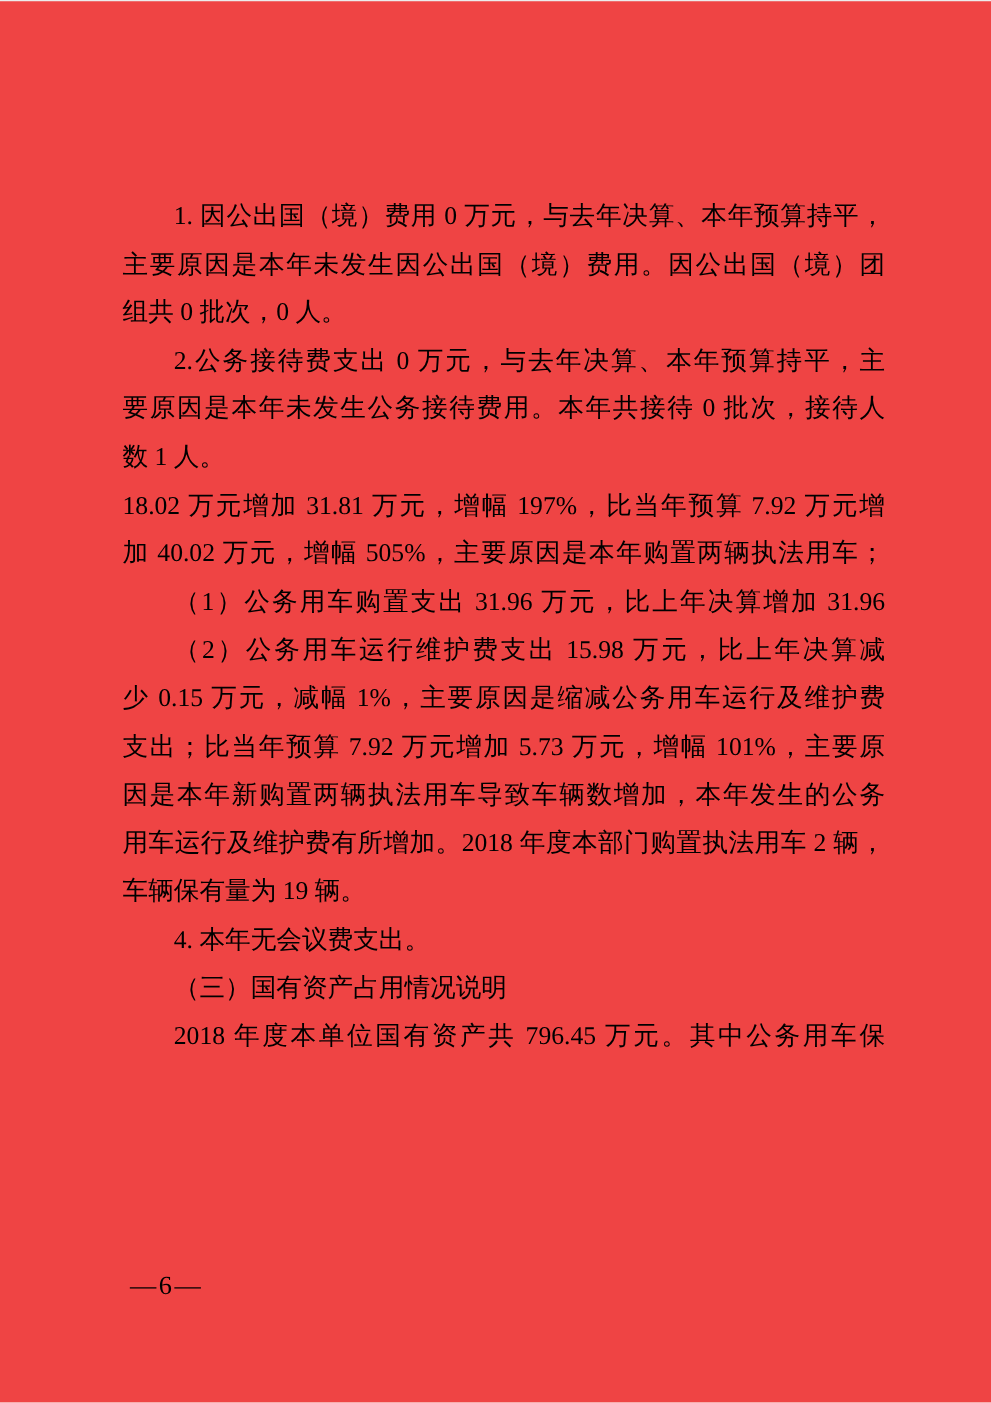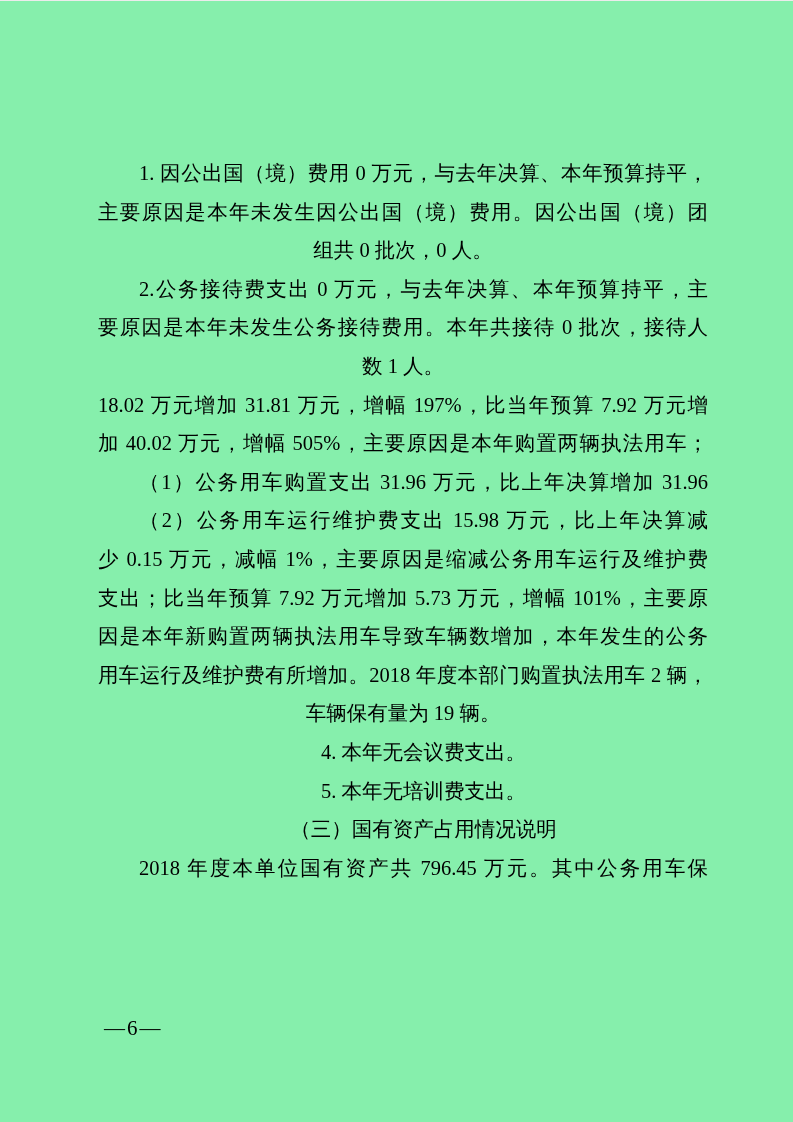--- a/index.html
+++ b/index.html
@@ -4,38 +4,38 @@
 <style>
   html, body {
     margin: 0;
     padding: 0;
     background: #ffffff;
   }
   .page {
     position: relative;
     width: 793px;
     height: 1122px;
-    background: #86efac;
+    background: #ef4444;
     color: #000000;
     font-family: "Liberation Serif", "DejaVu Serif", serif;
     overflow: hidden;
     border-top: 1px solid #ececec;
     box-sizing: border-box;
   }
   .content {
     position: absolute;
     left: 98px;
     top: 153px;
     width: 610px;
   }
   .line {
     font-size: 20.5px;
     line-height: 38.6px;
     min-height: 38.6px;
-    text-align: center;
+    text-align: left;
     word-break: keep-all;
   }
   .line.indent {
     text-indent: 2em;
   }
   .line.justify {
     text-align: justify;
     text-align-last: justify;
   }
   .footer {
@@ -61,18 +61,17 @@
       <div class="line justify">18.02 万元增加 31.81 万元，增幅 197%，比当年预算 7.92 万元增</div>
       <div class="line justify">加 40.02 万元，增幅 505%，主要原因是本年购置两辆执法用车；</div>
       <div class="line indent justify">（1）公务用车购置支出 31.96 万元，比上年决算增加 31.96</div>
       <div class="line indent justify">（2）公务用车运行维护费支出 15.98 万元，比上年决算减</div>
       <div class="line justify">少 0.15 万元，减幅 1%，主要原因是缩减公务用车运行及维护费</div>
       <div class="line justify">支出；比当年预算 7.92 万元增加 5.73 万元，增幅 101%，主要原</div>
       <div class="line justify">因是本年新购置两辆执法用车导致车辆数增加，本年发生的公务</div>
       <div class="line justify">用车运行及维护费有所增加。2018 年度本部门购置执法用车 2 辆，</div>
       <div class="line">车辆保有量为 19 辆。</div>
       <div class="line indent">4. 本年无会议费支出。</div>
-      <div class="line indent">5. 本年无培训费支出。</div>
       <div class="line indent">（三）国有资产占用情况说明</div>
       <div class="line indent justify">2018 年度本单位国有资产共 796.45 万元。其中公务用车保</div>
     </div>
   <div class="footer">—6—</div>
 </div>
 
 </body></html>

